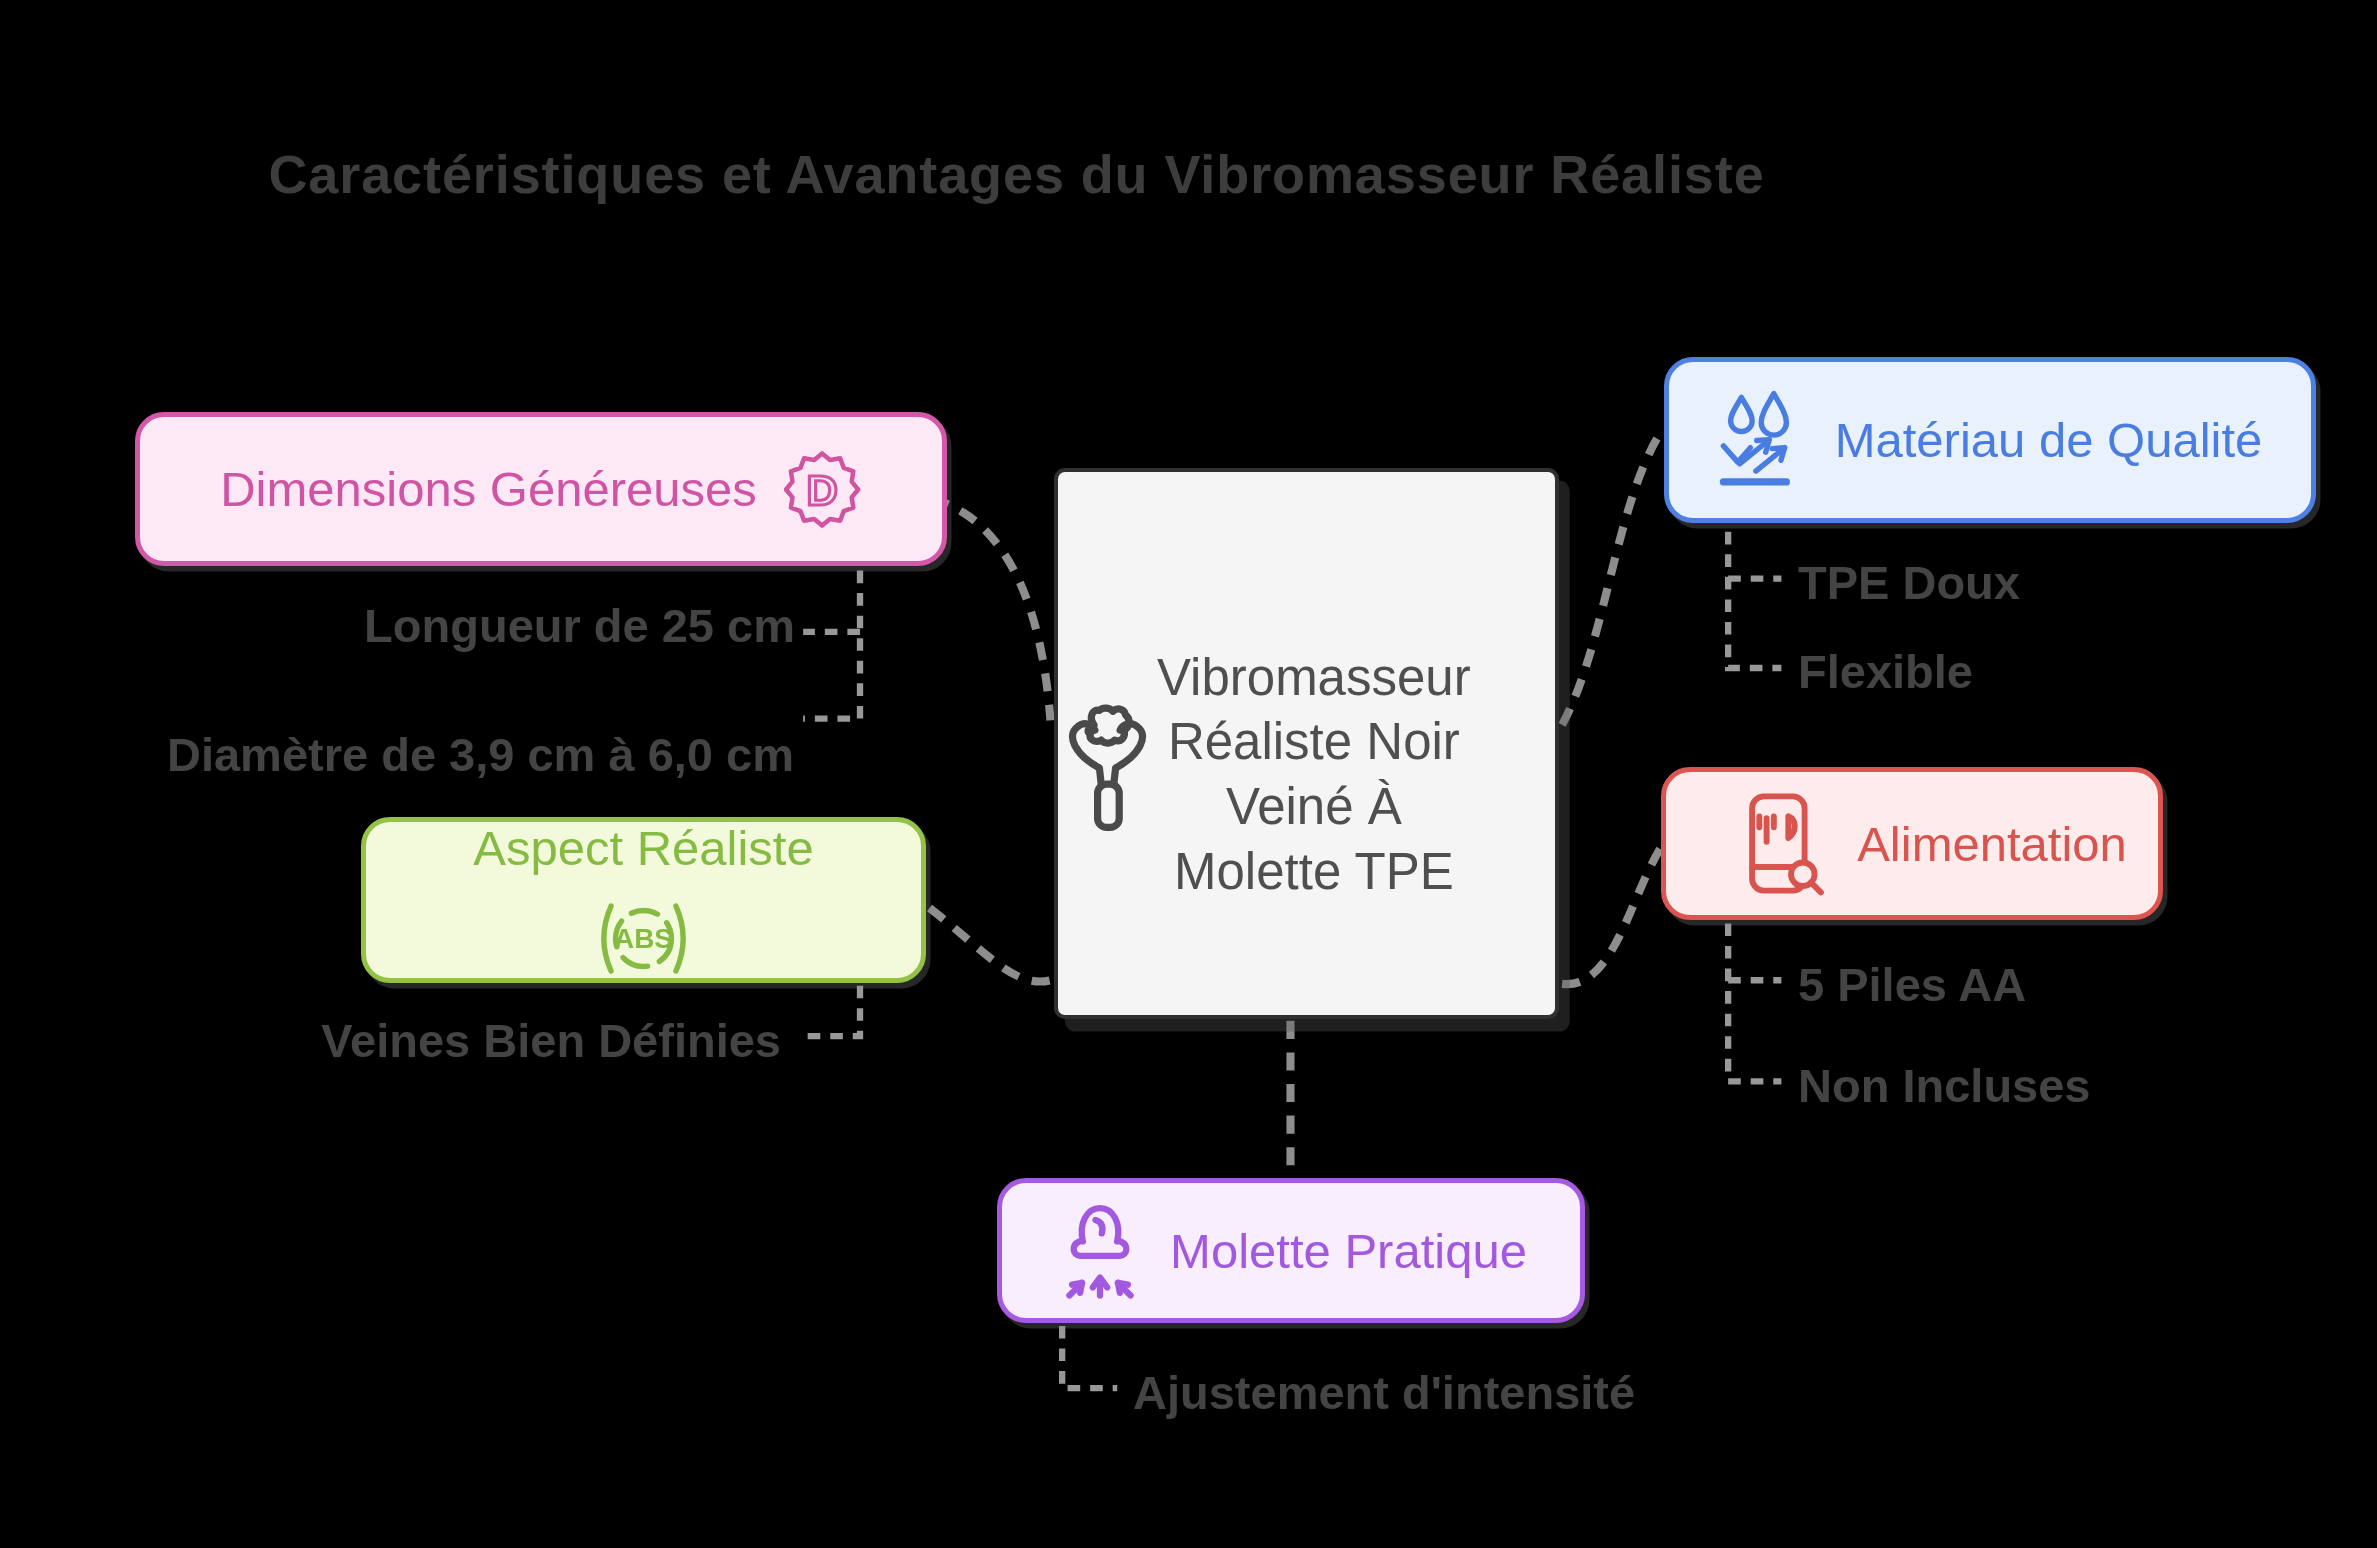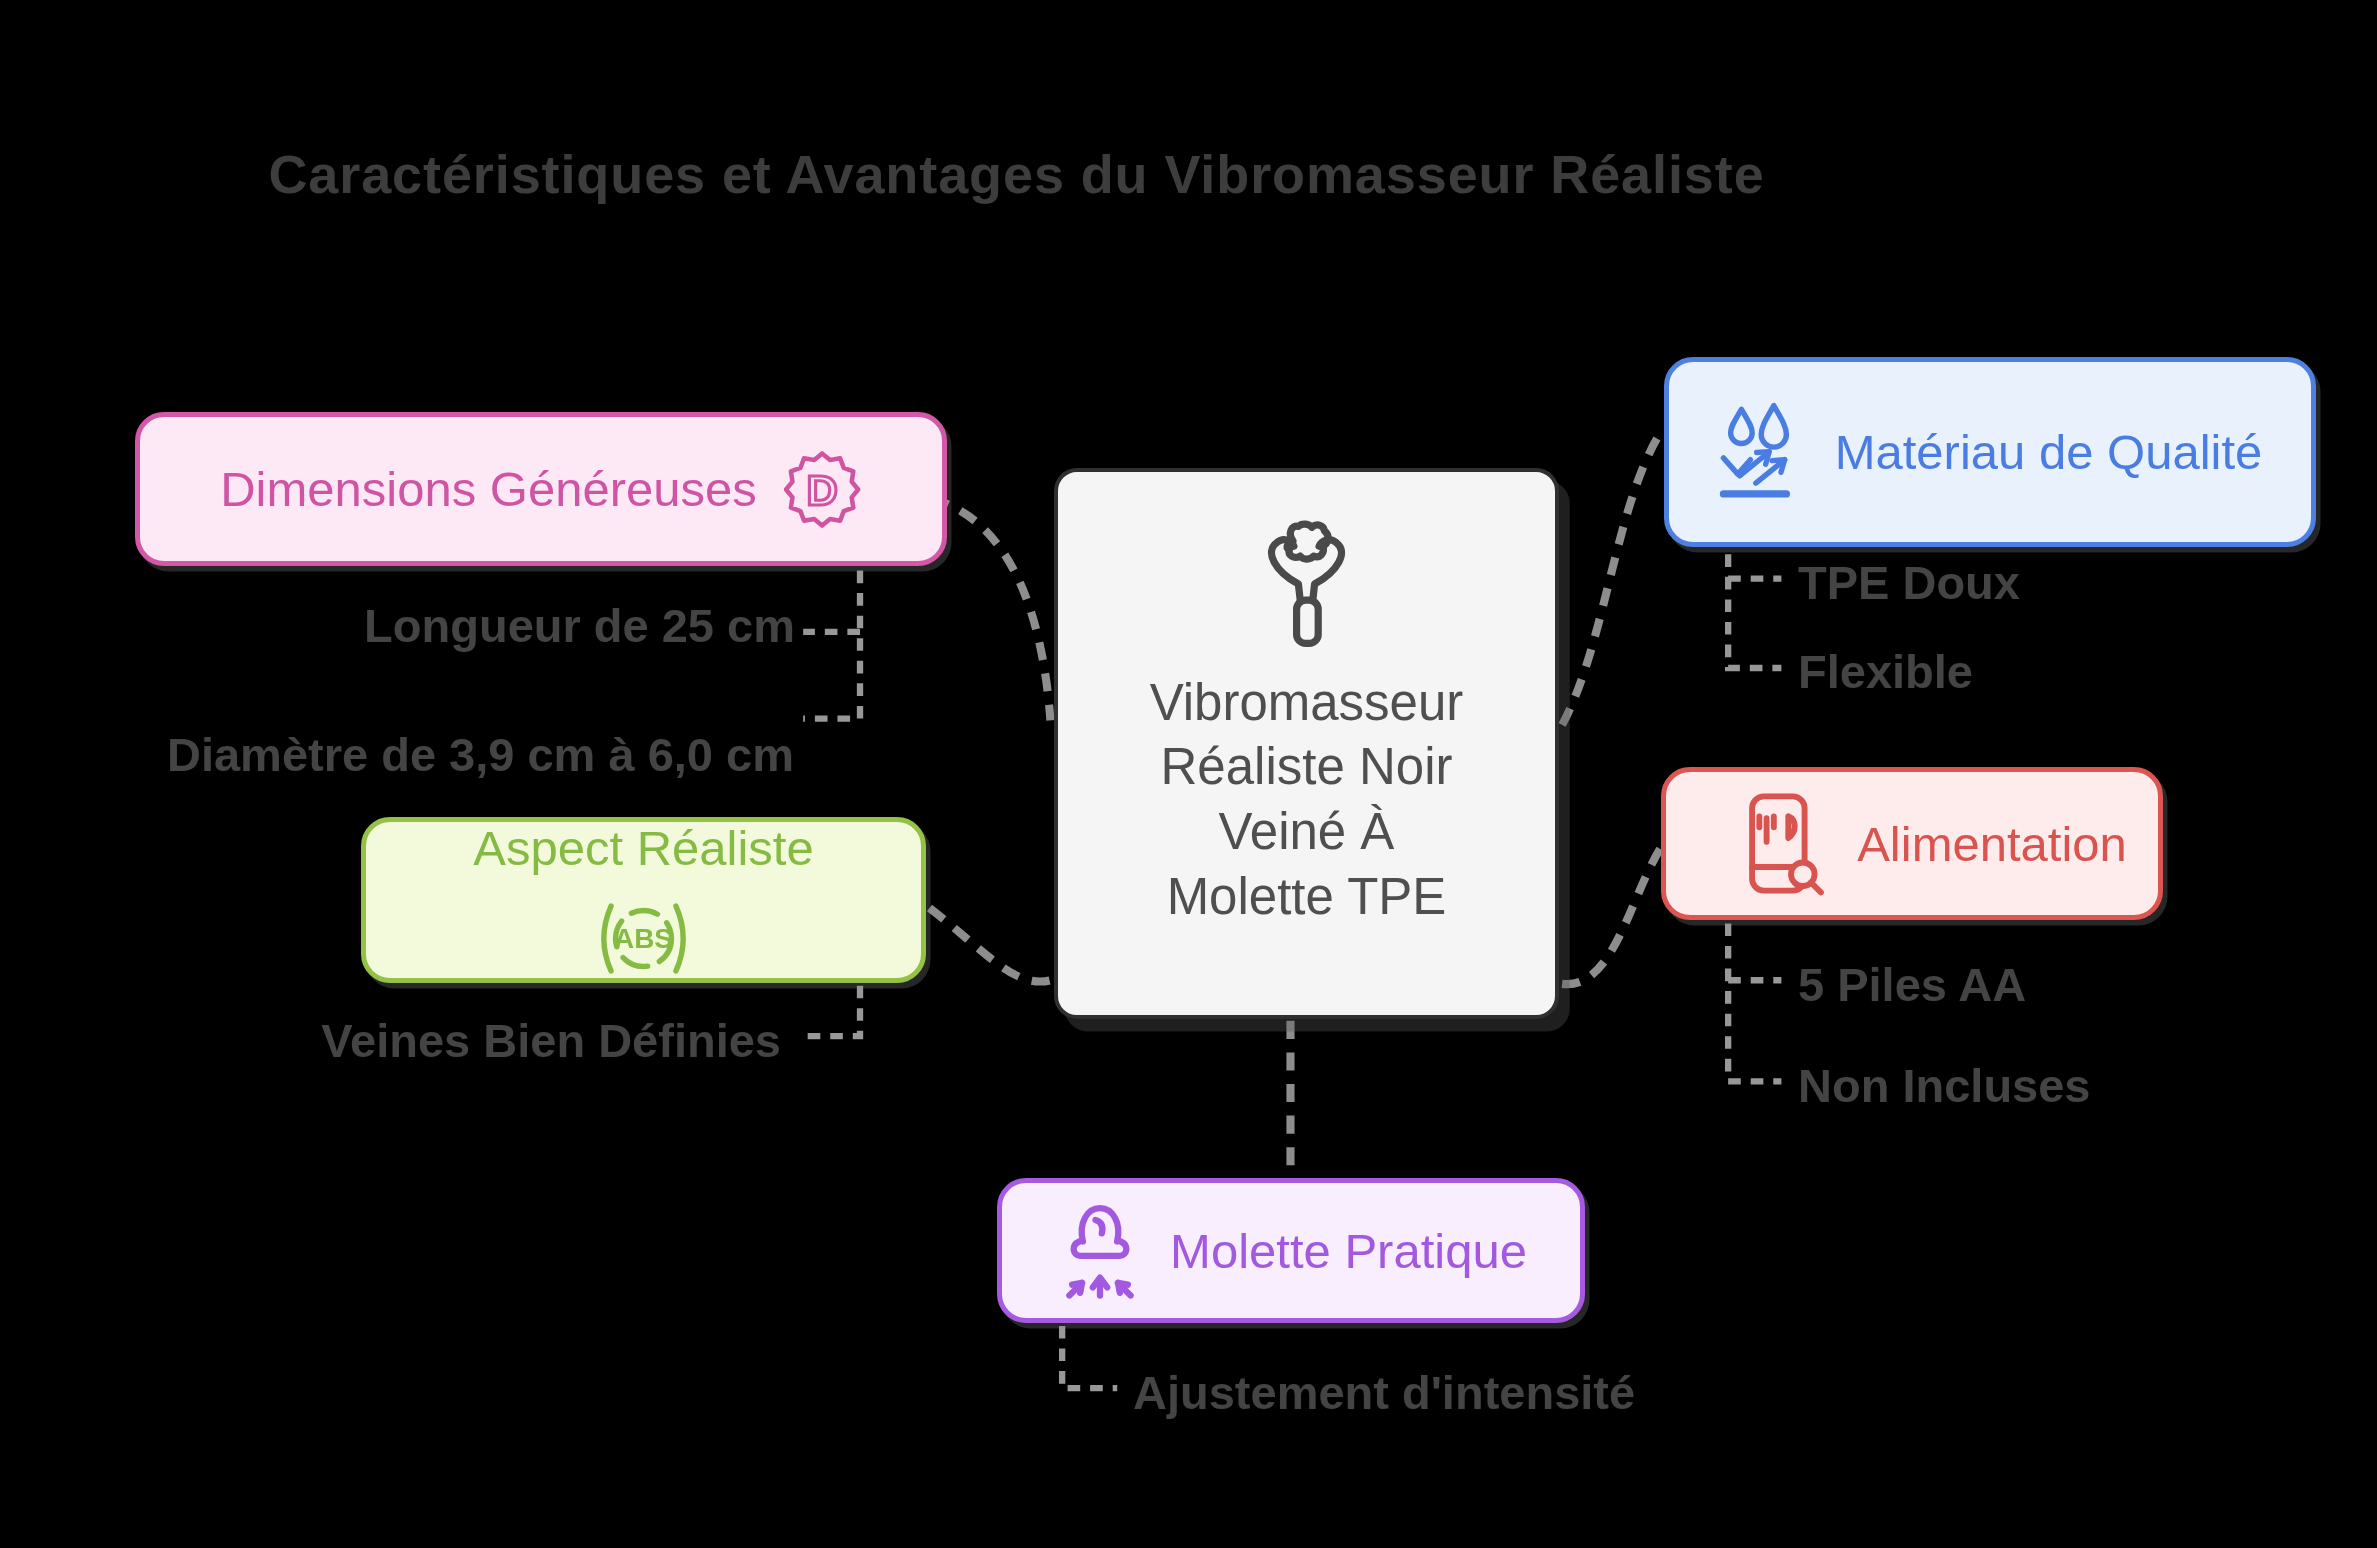--- a/index.html
+++ b/index.html
@@ -12,30 +12,30 @@
   .wire-sub{fill:none;stroke:#989898;stroke-width:7;stroke-dasharray:14 11;}
   .box{position:absolute;display:flex;align-items:center;justify-content:center;
        border-style:solid;border-width:5.4px;border-radius:29px;box-sizing:border-box;
        box-shadow:4.5px 5.4px 0 rgba(140,140,140,0.28);}
   .box .lbl{font-size:49px;font-weight:500;white-space:nowrap;}
   .box .bicon{flex:0 0 auto;display:block;}
   .box-pink{left:135px;top:412px;width:812px;height:154px;background:#fce9f5;border-color:#d458a8;gap:27px;}
   .box-pink .lbl{color:#d054a4;}
   .box-green{left:361px;top:817px;width:565px;height:166px;background:#f3fadb;border-color:#93c247;gap:21.7px;flex-direction:column;}
   .box-green .lbl{color:#85bb43;}
-  .box-blue{left:1664px;top:357px;width:652px;height:190px;background:#e9f1fd;border-color:#4d80e2;gap:27px;}
+  .box-blue{left:1664px;top:357px;width:652px;height:166px;background:#e9f1fd;border-color:#4d80e2;gap:27px;}
   .box-blue .lbl{color:#4a7de2;}
   .box-red{left:1661px;top:767px;width:502px;height:153px;background:#fdeceb;border-color:#dc5550;gap:27px;padding-left:46px;}
   .box-red .lbl{color:#d9534f;}
   .box-purple{left:997px;top:1178px;width:588px;height:145px;background:#f8eefd;border-color:#a65ae2;gap:25px;}
   .box-purple .lbl{color:#a259df;}
   .center-node{position:absolute;left:1054px;top:468px;width:505px;height:551px;
-       background:#f5f5f5;border:4.5px solid #303030;border-radius:23px;box-sizing:border-box;
+       background:#f5f5f5;border:4.5px solid #303030;border-radius:11px;box-sizing:border-box;
        box-shadow:10.8px 12.6px 0 rgba(90,90,90,0.35);
-       display:flex;flex-direction:column;align-items:center;padding-top:40px;}
+       display:flex;flex-direction:row;align-items:center;padding-top:40px;}
   .center-node .ctext{margin-top:23.5px;text-align:center;font-size:51px;line-height:1.27;
        font-weight:500;color:#4f4f4f;}
   .subtext{position:absolute;font-size:47px;font-weight:600;color:#444444;white-space:nowrap;}
   .r{text-align:right;}
 </style>
 </head>
 <body>
 
 <div id="canvas">
 

